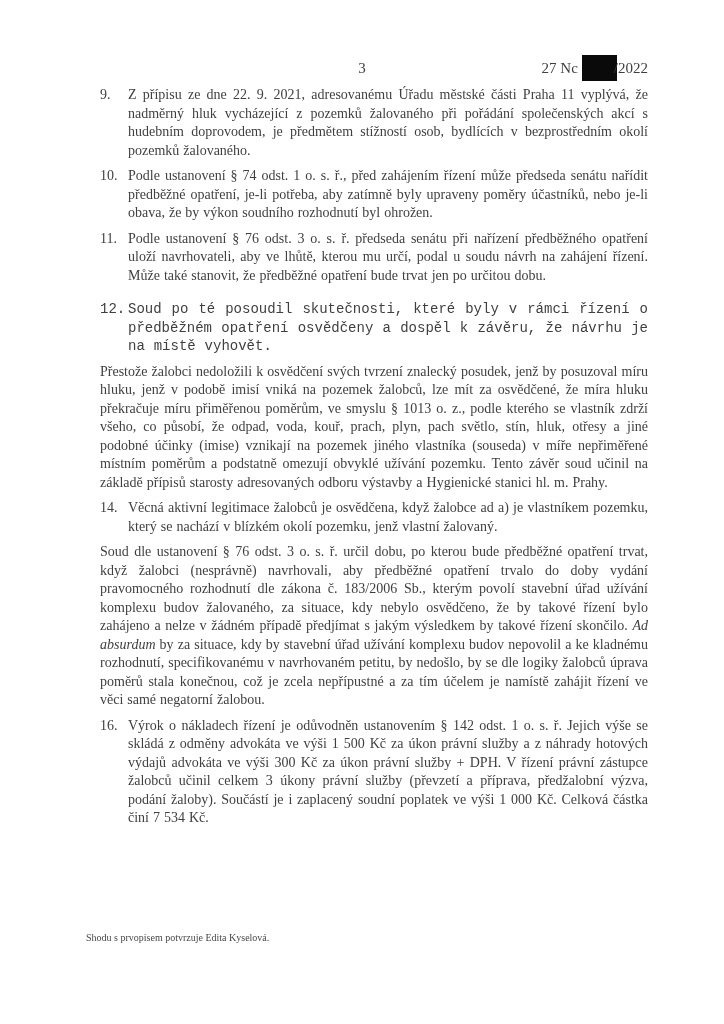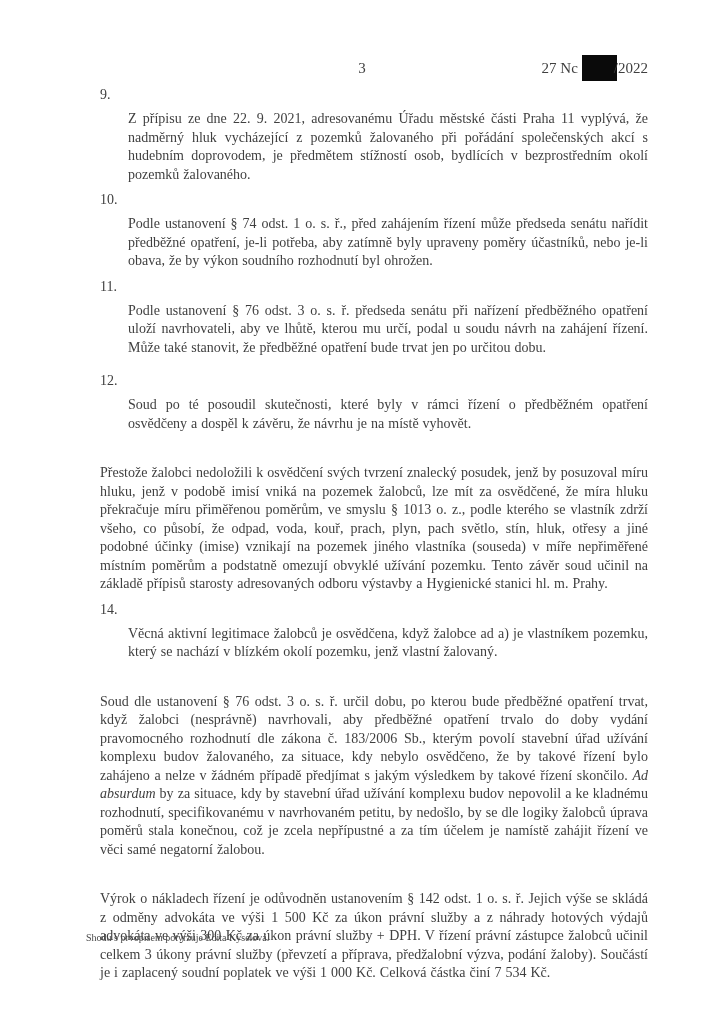--- a/index.html
+++ b/index.html
@@ -56,30 +56,29 @@
     top: 86px;
     left: 100px;
     width: 548px;
   }
   .para {
     display: flex;
     margin: 0 0 7px 0;
     font-size: 14px;
     line-height: 18.5px;
   }
-  .para.para-gap { margin-top: 15px; }
+  .para.para-gap { margin-top: 15px; font-family: Liberation Mono, monospace; }
   .para .num {
     flex: 0 0 28px;
     text-align: left;
   }
   .para .ptext {
     flex: 1;
     text-align: justify;
     word-spacing: 0.5px;
-    margin-top: 24px;
   }
   .italic { font-style: italic; }
 
   
   .page-footer {
     position: absolute;
     top: 930px;
     left: 86px;
     font-size: 10px;
     line-height: 16px;
@@ -129,20 +128,21 @@
     <div class="para">
       <span class="num">14.</span>
       <div class="ptext">Věcná aktivní legitimace žalobců je osvědčena, když žalobce ad a) je vlastníkem pozemku, který se nachází v blízkém okolí pozemku, jenž vlastní žalovaný.</div>
     </div>
 
     <div class="para">
       <div class="ptext"><span>Soud dle ustanovení § 76 odst. 3 o. s. ř. určil dobu, po kterou bude předběžné opatření trvat, když žalobci (nesprávně) navrhovali, aby předběžné opatření trvalo do doby vydání pravomocného rozhodnutí dle zákona č. 183/2006 Sb., kterým povolí stavební úřad užívání komplexu budov žalovaného, za situace, kdy nebylo osvědčeno, že by takové řízení bylo zahájeno a nelze v žádném případě předjímat s jakým výsledkem by takové řízení skončilo. </span><span class="italic">Ad absurdum</span><span> by za situace, kdy by stavební úřad užívání komplexu budov nepovolil a ke kladnému rozhodnutí, specifikovanému v navrhovaném petitu, by nedošlo, by se dle logiky žalobců úprava poměrů stala konečnou, což je zcela nepřípustné a za tím účelem je namístě zahájit řízení ve věci samé negatorní žalobou.</span></div>
     </div>
 
     <div class="para">
+      <span class="num">16.</span>
       <div class="ptext">Výrok o nákladech řízení je odůvodněn ustanovením § 142 odst. 1 o. s. ř. Jejich výše se skládá z odměny advokáta ve výši 1 500 Kč za úkon právní služby a z náhrady hotových výdajů advokáta ve výši 300 Kč za úkon právní služby + DPH. V řízení právní zástupce žalobců učinil celkem 3 úkony právní služby (převzetí a příprava, předžalobní výzva, podání žaloby). Součástí je i zaplacený soudní poplatek ve výši 1 000 Kč. Celková částka činí 7 534 Kč.</div>
     </div>
 
   </div>
 
   <div class="page-footer">
     <span>Shodu s prvopisem potvrzuje Edita Kyselová.</span>
   </div>
 
 </div>

